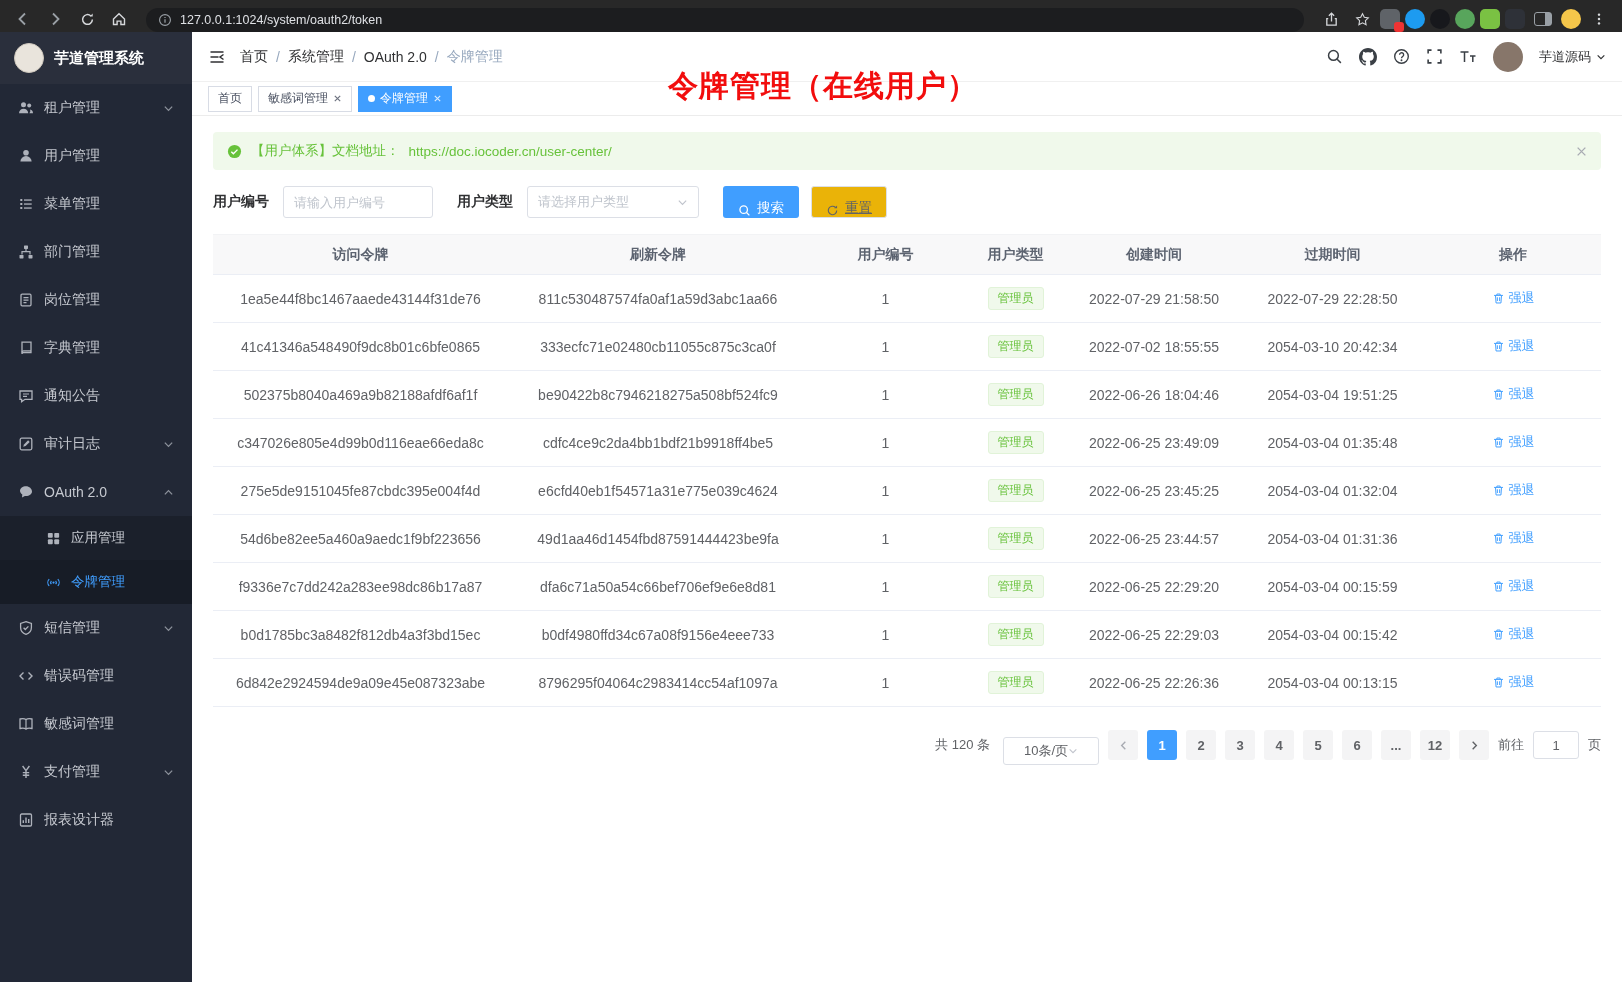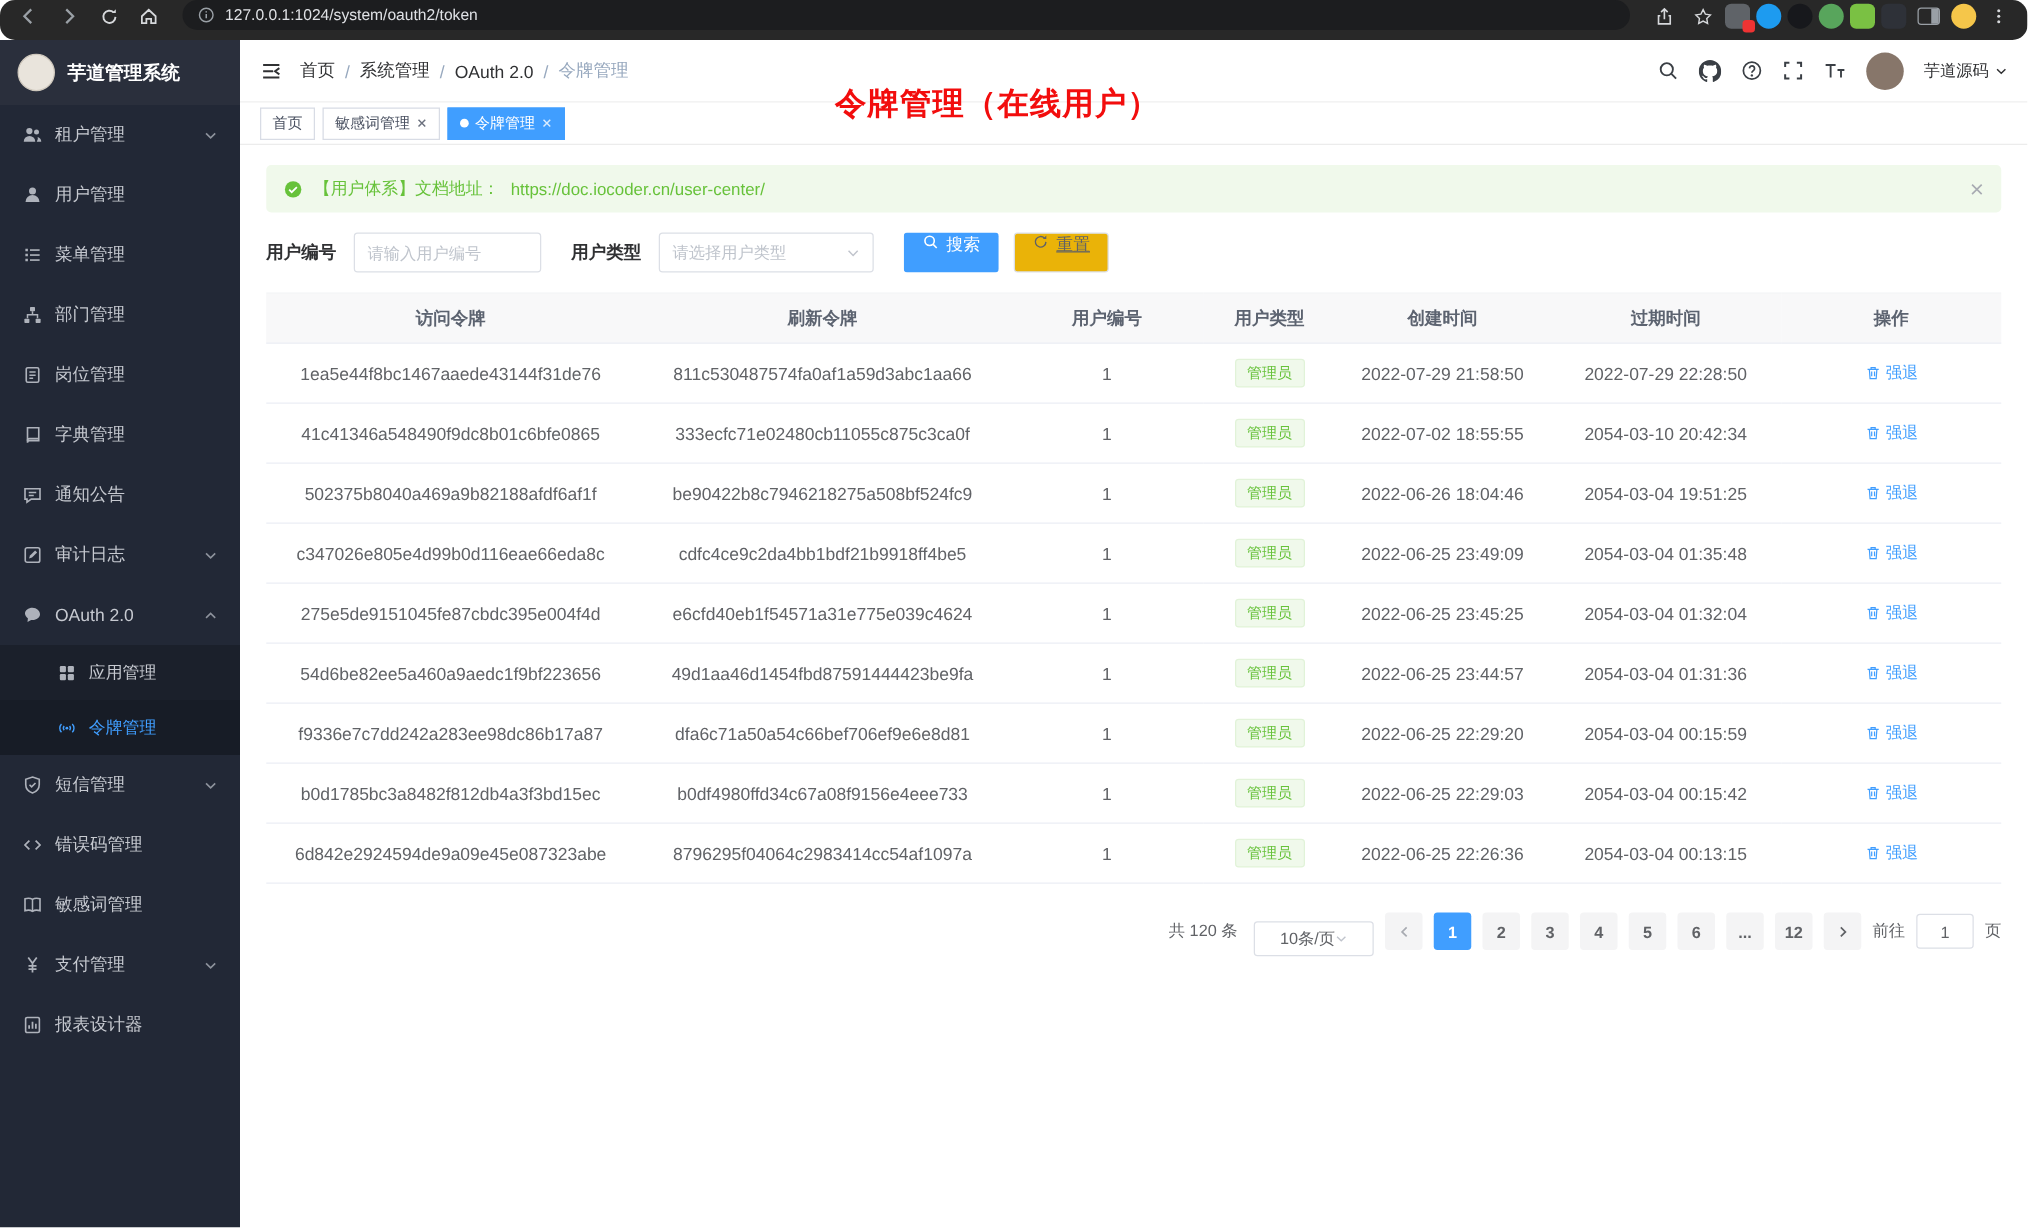--- a/index.html
+++ b/index.html
@@ -1,21 +1,21 @@
 <!DOCTYPE html>
 <html><head>
 <meta charset="utf-8">
 <style>
   * { margin:0; padding:0; box-sizing:border-box; }
   html,body { width:1622px; height:982px; overflow:hidden; }
   body { font-family:"Liberation Sans","DejaVu Sans",sans-serif; background:#fff; position:relative; }
   svg { display:block; }
 
   
-  .chrome { height:32px; background:#282828; display:flex; align-items:flex-start; padding:0 10px; gap:6px;border-radius:12px; }
+  .chrome { height:32px; background:#282828; display:flex; align-items:flex-end; padding:0 10px; gap:6px; }
   .cbtn { width:26px; height:26px; display:flex; align-items:center; justify-content:center; border-radius:50%; color:#9aa0a6; flex:none; }
   .cbtn.bright { color:#d6d8db; }
   .omnibox { flex:1; height:24px; background:#1c1d1f; border-radius:12px; display:flex; align-items:center; padding:0 12px; gap:8px; margin:0 8px; min-width:0; }
   .omnibox .url { color:#dfe1e5; font-size:12.5px; white-space:nowrap; overflow:hidden; }
   .chrome-right { display:flex; align-items:center; gap:5px; flex:none; }
   .ext { width:20px; height:20px; border-radius:50%; position:relative; flex:none; }
   .ext.sq { border-radius:5px; }
   .badge { position:absolute; right:-4px; bottom:-3px; min-width:10px; height:10px; border-radius:3px; background:#e33; }
   .panelico { width:18px; height:14px; border:1.5px solid #9aa0a6; border-radius:3px; position:relative; }
   .panelico::after { content:""; position:absolute; top:0; right:0; bottom:0; width:6px; background:#9aa0a6; }
@@ -59,21 +59,21 @@
   .alert { height:38px; background:#f0f9eb; border-radius:4px; display:flex; align-items:center; gap:9px; padding:0 14px; font-size:13.5px; color:#67c23a; margin-bottom:16px; }
   .alert a { color:#67c23a; text-decoration:none; }
   .alert .aclose { margin-left:auto; color:#a8abb2; display:flex; cursor:pointer; }
 
   
   .filters { display:flex; align-items:center; gap:12px; margin-bottom:16px; }
   .flabel { font-size:14px; font-weight:700; color:#303133; margin-right:2px; }
   .finput { width:150px; height:32px; border:1px solid #dcdfe6; border-radius:3px; padding:0 10px; font-size:13px; color:#0f172a; outline:none; font-family:inherit; }
   .finput::placeholder { color:#bfc4cc; }
   .fselect { width:172px; height:32px; border:1px solid #dcdfe6; border-radius:3px; padding:0 10px; display:flex; align-items:center; justify-content:space-between; color:#bfc4cc; font-size:13px; cursor:pointer; background:#fff; }
-  .btn { height:32px; padding:0 14px; border-radius:3px; font-size:13.5px; display:inline-flex; align-items:flex-start; gap:6px; cursor:pointer; border:1px solid transparent; font-family:inherit; }
+  .btn { height:32px; padding:0 14px; border-radius:3px; font-size:13.5px; display:inline-flex; align-items:flex-end; gap:6px; cursor:pointer; border:1px solid transparent; font-family:inherit; }
   .btn-primary { background:#409eff; color:#fff; margin-left:12px; }
   .btn-plain { background:#eab308; border-color:#dcdfe6; color:#606266;text-decoration:underline; }
 
   
   table { width:100%; border-collapse:collapse; table-layout:fixed; }
   thead th { background:#f8f8f9; height:40px; font-size:14px; font-weight:700; color:#5c6370; text-align:center; }
   tbody td { height:48px; border-bottom:1px solid #ebeef5; font-size:14px; color:#606266; text-align:center; white-space:nowrap; overflow:hidden; }
   thead tr { border-bottom:1px solid #ebeef5; border-top:1px solid #f2f3f5; }
   .utag { display:inline-block; padding:2px 9px; font-size:12px; color:#67c23a; background:#f0f9eb; border:1px solid #e1f3d8; border-radius:3px; line-height:17px; }
   .op-link { color:#409eff; font-size:13px; display:inline-flex; align-items:center; gap:4px; cursor:pointer; text-decoration:none; }
@@ -81,21 +81,21 @@
   
   .pager { display:flex; align-items:center; justify-content:flex-end; gap:9px; margin-top:18px; font-size:13px; color:#606266; }
   .psize { width:96px; height:28px; border:1px solid #dcdfe6; border-radius:3px; display:flex; align-items:center; justify-content:center; padding:0 16px; color:#606266; cursor:pointer;margin-top:12px; }
   .pbtn { min-width:30px; height:30px; background:#f4f4f5; border:none; border-radius:3px; display:inline-flex; align-items:center; justify-content:center; font-size:13px; color:#606266; font-weight:600; cursor:pointer; font-family:inherit; }
   .pbtn.active { background:#409eff; color:#fff; }
   .pbtn.nav { color:#a8abb2; }
   .pbtn.nav.en { color:#606266; }
   .goto-input { width:46px; height:28px; border:1px solid #dcdfe6; border-radius:3px; text-align:center; font-size:13px; color:#606266; outline:none; font-family:inherit; }
 
   
-  .annotation { position:absolute; left:668px; top:66px; font-size:25px; font-weight:700; color:#f20d0d; letter-spacing:1px; z-index:50; pointer-events:none; }
+  .annotation { position:absolute; left:668px; top:66px; font-size:30px; font-weight:700; color:#f20d0d; letter-spacing:1px; z-index:50; pointer-events:none; }
 </style>
 </head>
 <body>
 
 <div class="chrome">
   <span class="cbtn">
       <svg width="16" height="16" viewBox="0 0 16 16">
         <path d="M10 2.5L4.5 8 10 13.5" stroke="currentColor" stroke-width="1.8" fill="none"></path>
       </svg>
     </span>

